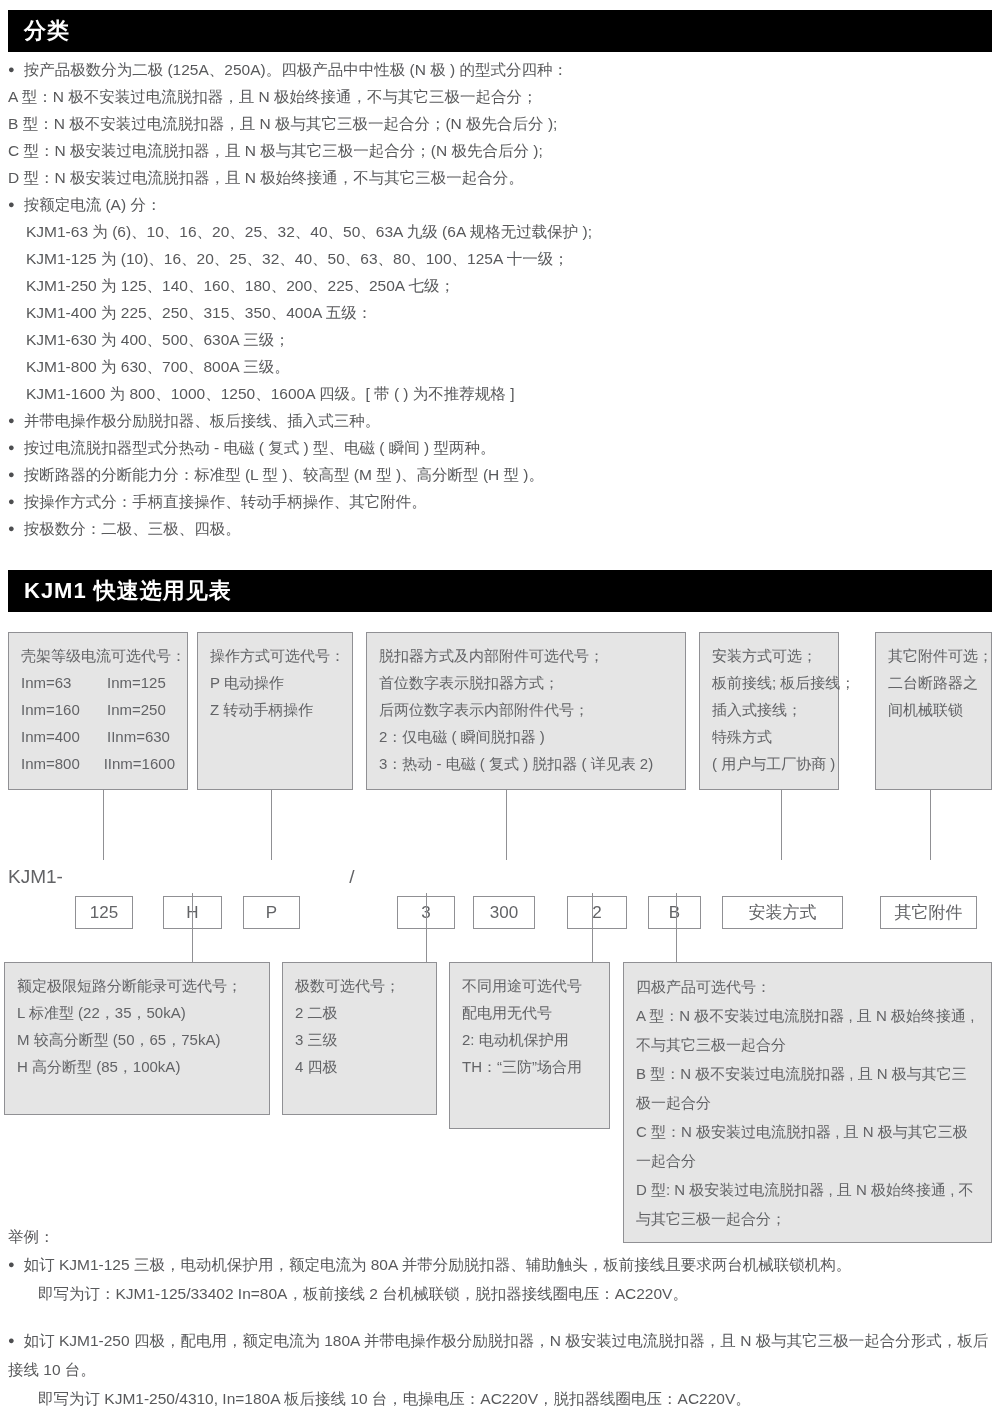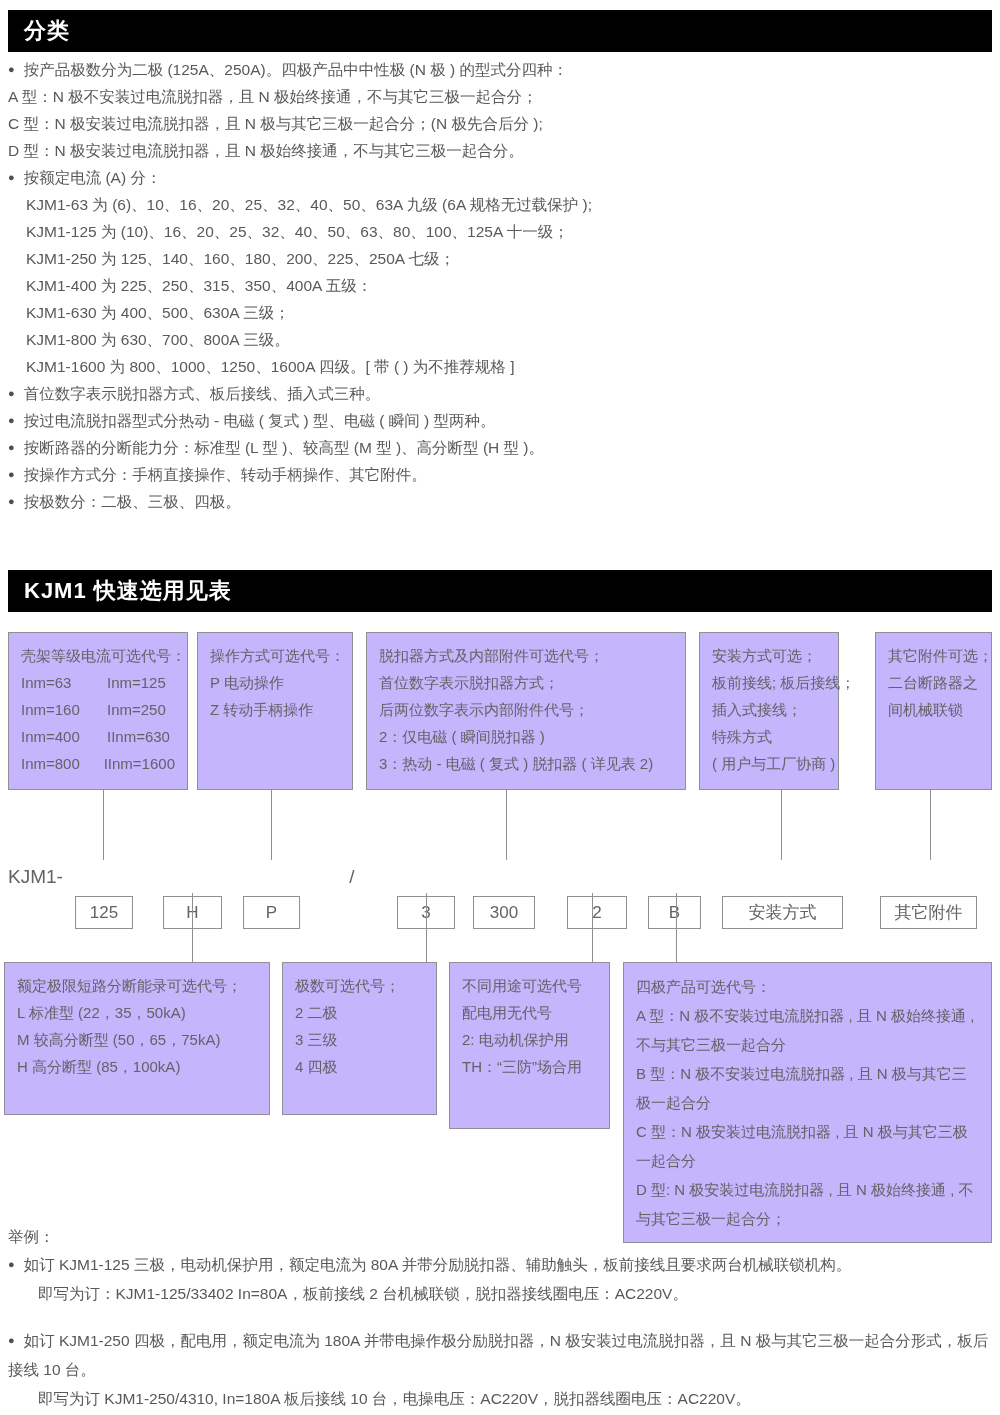--- a/index.html
+++ b/index.html
@@ -19,21 +19,21 @@
   #bar-selection { top:570px; }
 
   
   .cl-block { position:absolute; left:8px; top:56px; width:984px; }
   .cl-line { height:27px; line-height:27px; font-size:15.5px; white-space:nowrap; }
   .cl-line .blt { font-size:11px; margin-right:9px; vertical-align:2px; color:#4d4e50; }
   .cl-line.indent { padding-left:18px; }
 
   
   .dbox {
-    position:absolute; border:1px solid #909094; background:#c4b5fd;
+    position:absolute; border:1px solid #909094; background:#e5e5e5;
     font-size:15px; line-height:27px; color:#626366; padding:9px 12px;
   }
   .dbox .bl { white-space:nowrap; }
   .pair-row { display:flex; white-space:nowrap; }
   .pair-row .c1 { width:86px; }
   .vline { position:absolute; width:1px; background:#909094; }
   .mcell {
     position:absolute; top:896px; height:33px; border:1px solid #909094;
     text-align:center; line-height:31px; font-size:17px; color:#626366;
     white-space:nowrap;
@@ -51,31 +51,32 @@
 </head>
 <body>
 
 <div class="bar" id="bar-classification">
   <span>分类</span>
 </div>
 
 <div class="cl-block">
   <div class="cl-line"><span class="blt">●</span><span>按产品极数分为二极 (125A、250A)。四极产品中中性极 (N 极 ) 的型式分四种：</span></div>
   <div class="cl-line"><span>A 型：N 极不安装过电流脱扣器，且 N 极始终接通，不与其它三极一起合分；</span></div>
+  <div class="cl-line"><span>B 型：N 极不安装过电流脱扣器，且 N 极与其它三极一起合分；(N 极先合后分 );</span></div>
   <div class="cl-line"><span>C 型：N 极安装过电流脱扣器，且 N 极与其它三极一起合分；(N 极先合后分 );</span></div>
   <div class="cl-line"><span>D 型：N 极安装过电流脱扣器，且 N 极始终接通，不与其它三极一起合分。</span></div>
   <div class="cl-line"><span class="blt">●</span><span>按额定电流 (A) 分：</span></div>
   <div class="cl-line indent"><span>KJM1-63 为 (6)、10、16、20、25、32、40、50、63A 九级 (6A 规格无过载保护 );</span></div>
   <div class="cl-line indent"><span>KJM1-125 为 (10)、16、20、25、32、40、50、63、80、100、125A 十一级；</span></div>
   <div class="cl-line indent"><span>KJM1-250 为 125、140、160、180、200、225、250A 七级；</span></div>
   <div class="cl-line indent"><span>KJM1-400 为 225、250、315、350、400A 五级：</span></div>
   <div class="cl-line indent"><span>KJM1-630 为 400、500、630A 三级；</span></div>
   <div class="cl-line indent"><span>KJM1-800 为 630、700、800A 三级。</span></div>
   <div class="cl-line indent"><span>KJM1-1600 为 800、1000、1250、1600A 四级。[ 带 ( ) 为不推荐规格 ]</span></div>
-  <div class="cl-line"><span class="blt">●</span><span>首位数字表示脱扣器方式、板后接线、插入式三种。</span></div>
+  <div class="cl-line"><span class="blt">●</span><span>并带电操作极分励脱扣器、板后接线、插入式三种。</span></div>
   <div class="cl-line"><span class="blt">●</span><span>按过电流脱扣器型式分热动 - 电磁 ( 复式 ) 型、电磁 ( 瞬间 ) 型两种。</span></div>
   <div class="cl-line"><span class="blt">●</span><span>按断路器的分断能力分：标准型 (L 型 )、较高型 (M 型 )、高分断型 (H 型 )。</span></div>
   <div class="cl-line"><span class="blt">●</span><span>按操作方式分：手柄直接操作、转动手柄操作、其它附件。</span></div>
   <div class="cl-line"><span class="blt">●</span><span>按极数分：二极、三极、四极。</span></div>
 </div>
 
 <div class="bar" id="bar-selection">
   <span>KJM1 快速选用见表</span>
 </div>
 

